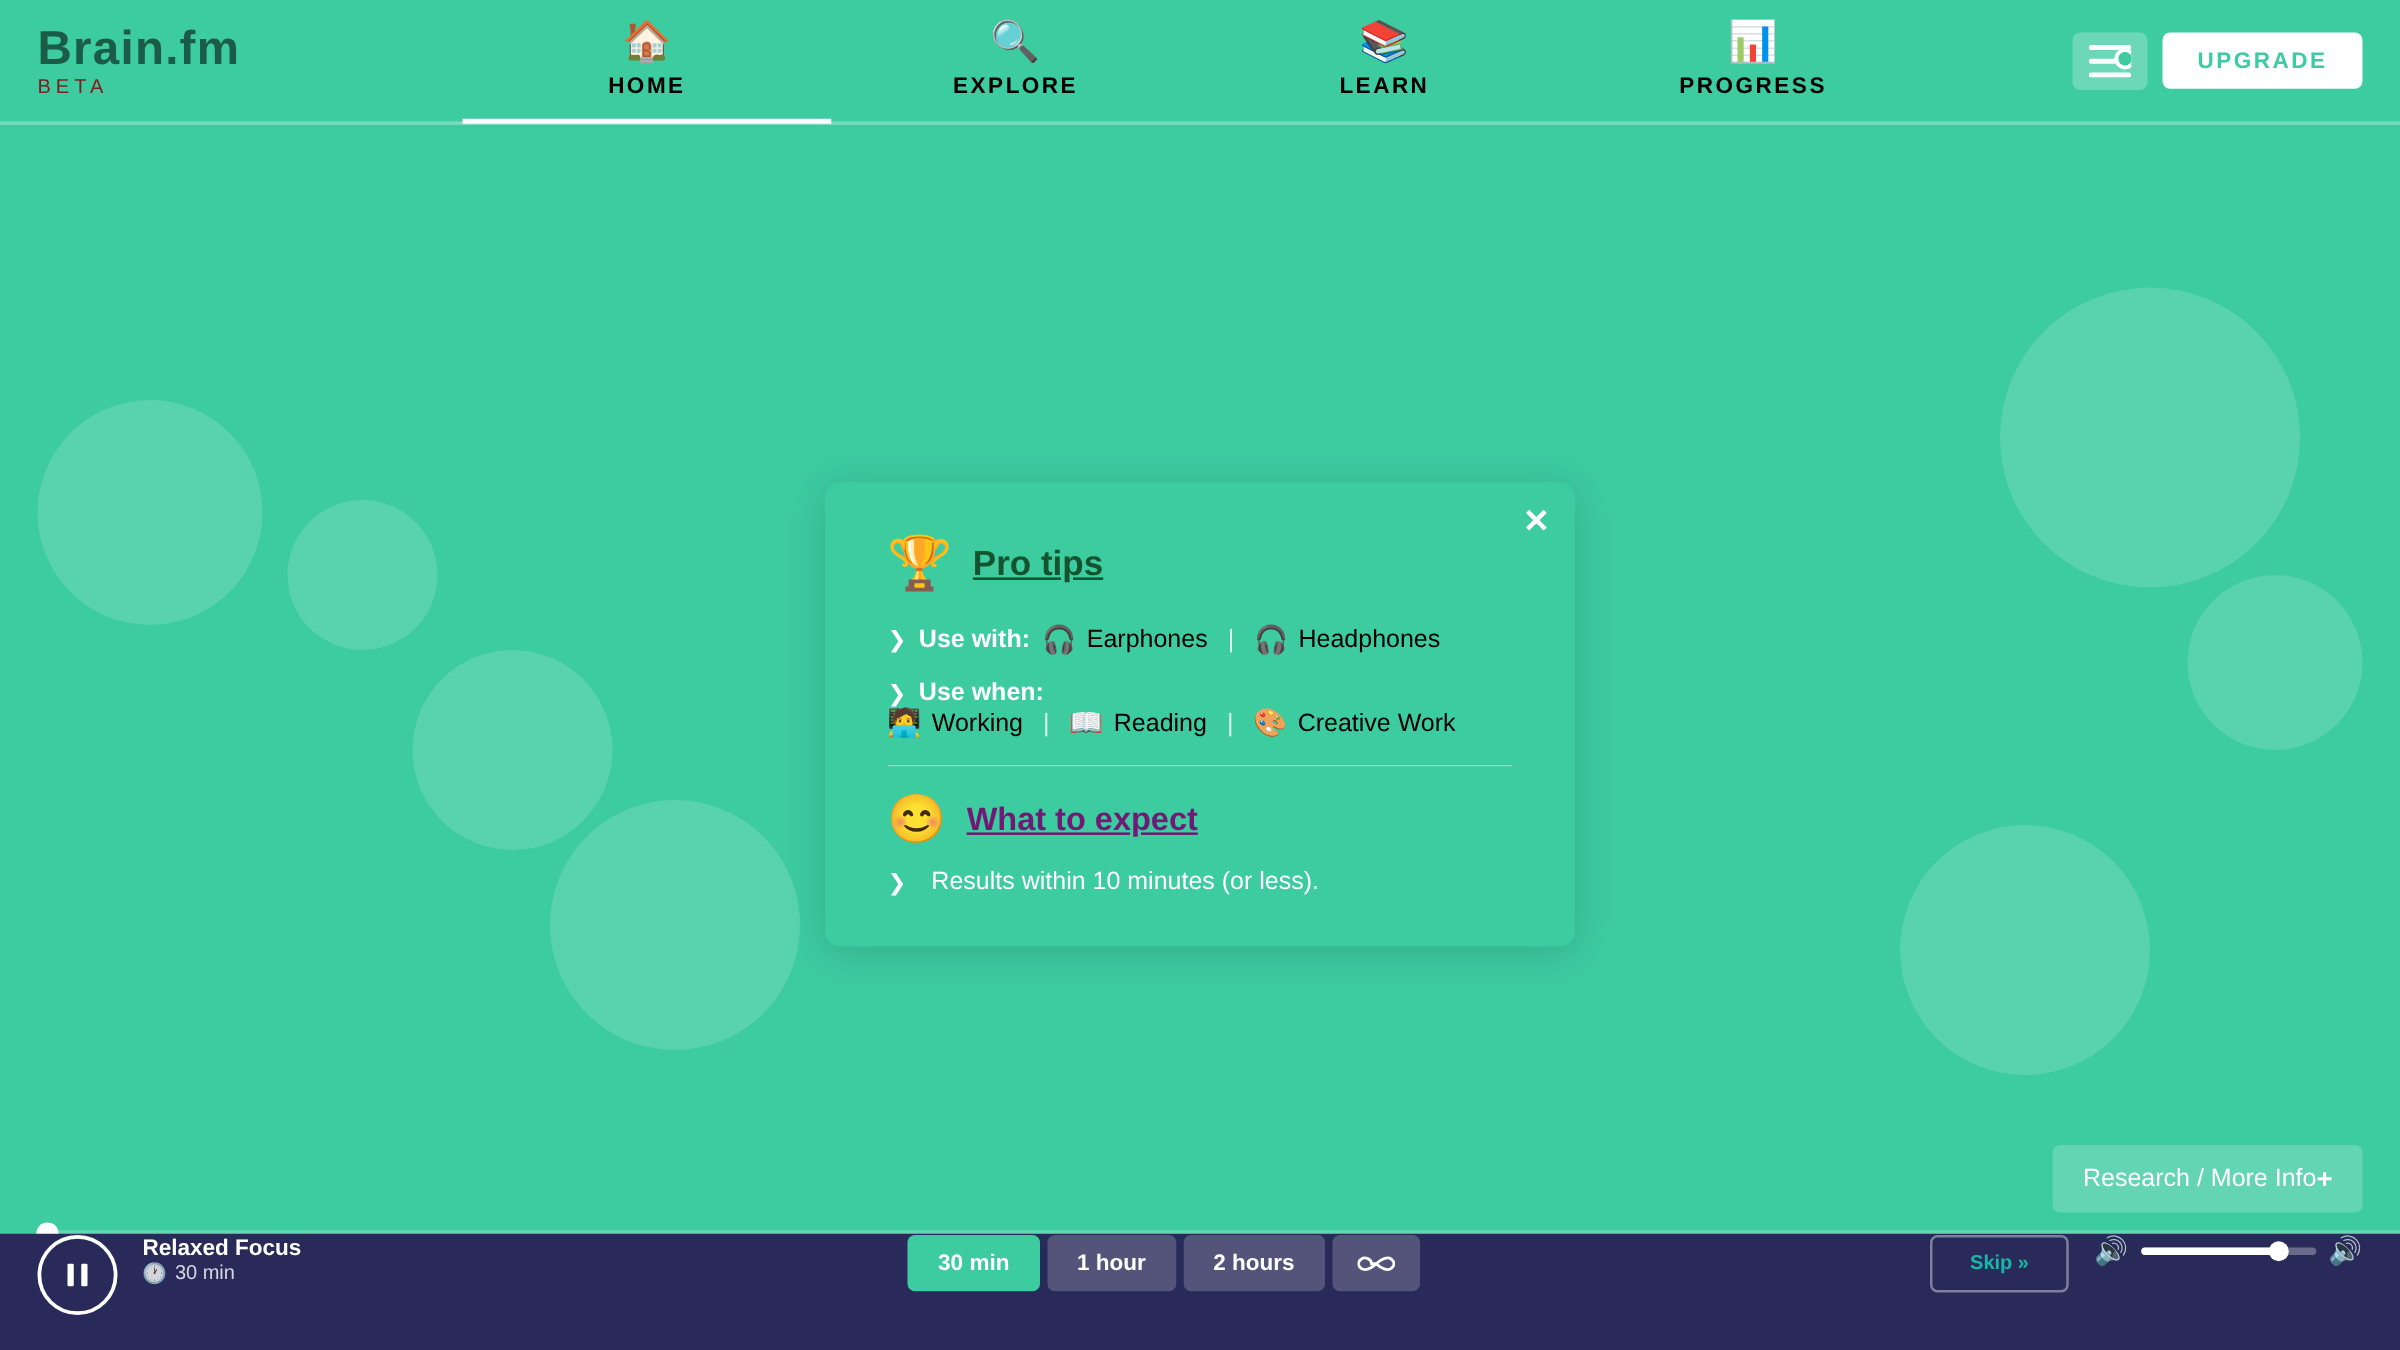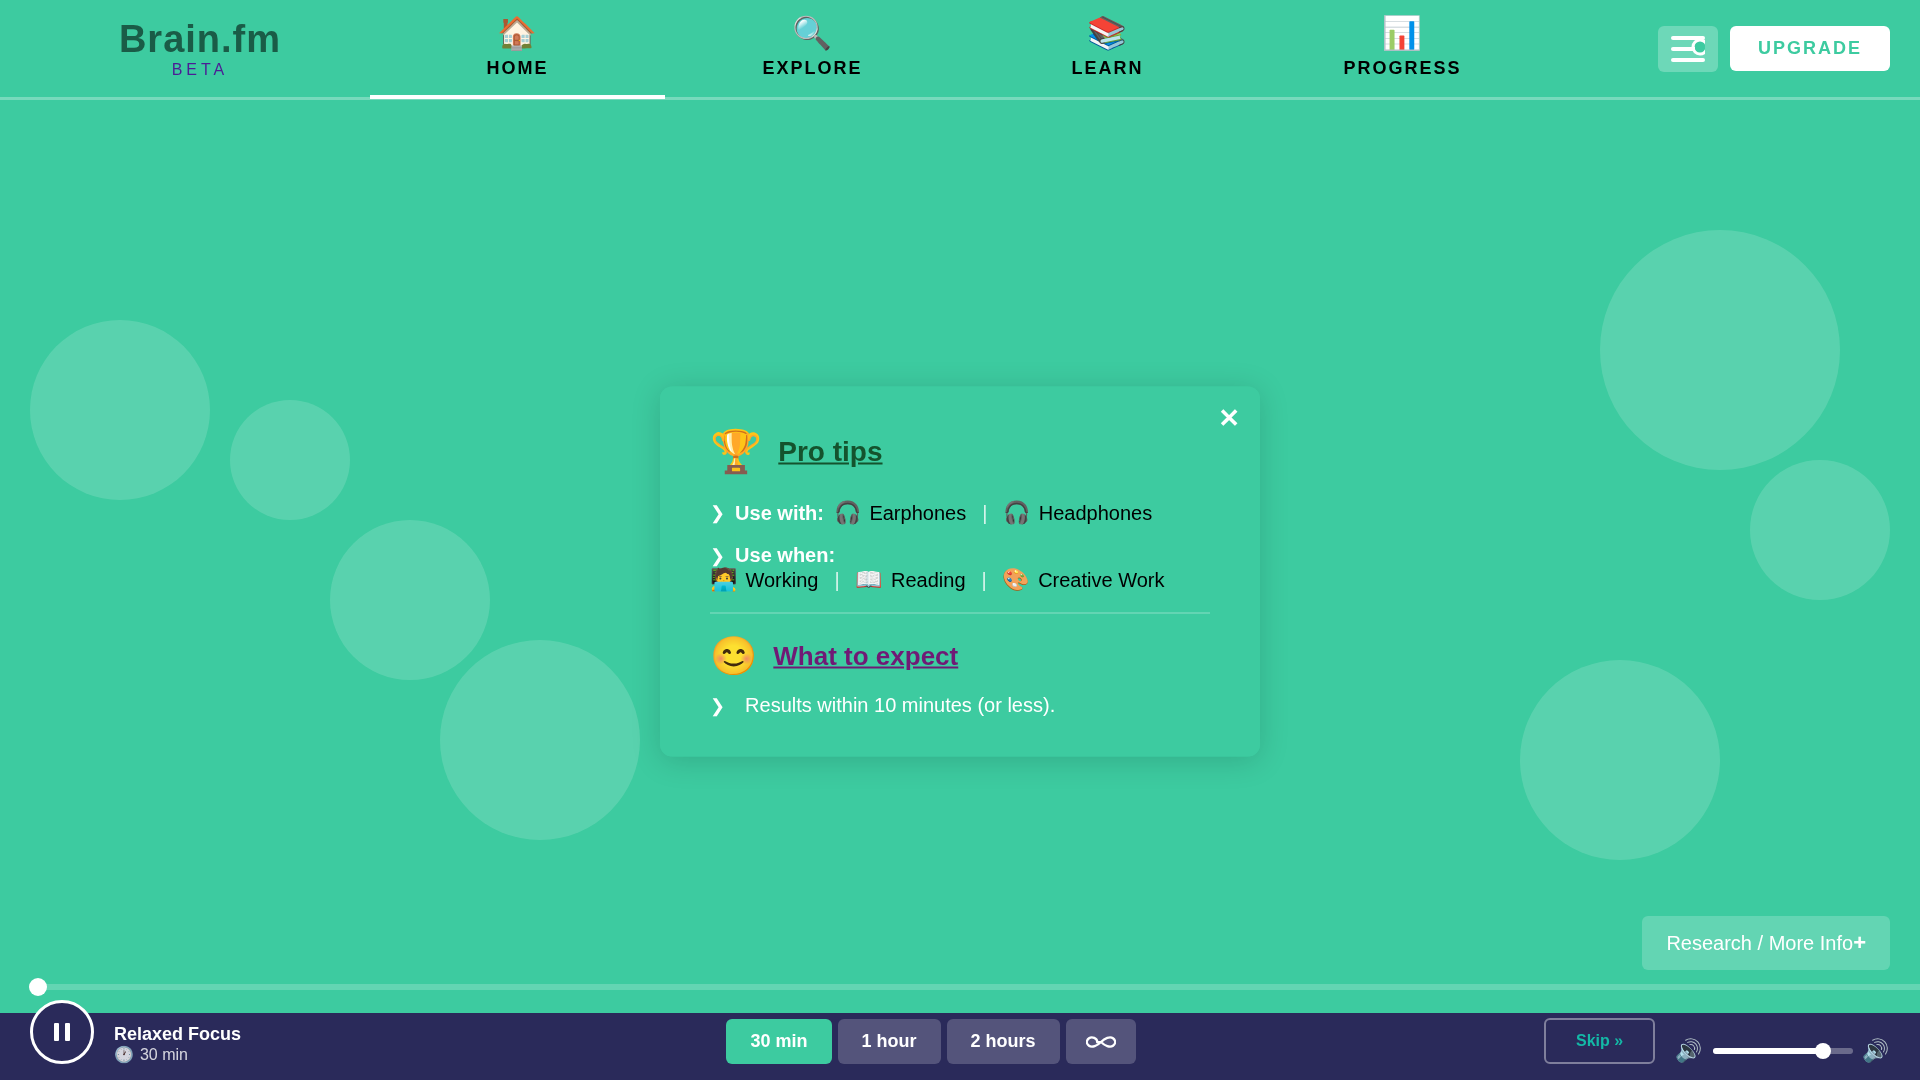--- a/index.html
+++ b/index.html
@@ -20,35 +20,34 @@
       height: 100px;
       border-bottom: 3px solid rgba(255,255,255,0.3);
       position: relative;
       z-index: 10;
     }
 
     .logo-area {
       width: 370px;
       display: flex;
       flex-direction: column;
-      align-items: center;
       justify-content: center;
       padding-left: 30px;
     }
 
     .logo-title {
       font-size: 38px;
       font-weight: bold;
       color: #1a5c47;
       letter-spacing: 1px;
     }
 
     .logo-beta {
       font-size: 16px;
-      color: #4c1d95;
+      color: #7f1d1d;
       letter-spacing: 4px;
     }
 
     .nav-items {
       display: flex;
       flex: 1;
     }
 
     .nav-item {
       flex: 1;
@@ -251,25 +250,25 @@
       align-items: center;
       gap: 10px;
     }
 
     
     .bottom-bar {
       position: absolute;
       bottom: 0;
       left: 0;
       width: 100%;
-      height: 67px;
+      height: 93px;
       background: #2a2a5a;
       display: flex;
-      align-items: flex-end;
-      padding: 16px 30px;
+      align-items: flex-start;
+      padding: 1px 30px;
       z-index: 20;
     }
 
     .play-pause-btn {
       width: 64px;
       height: 64px;
       border-radius: 50%;
       background: #2a2a5a;
       border: 3px solid white;
       color: white;

